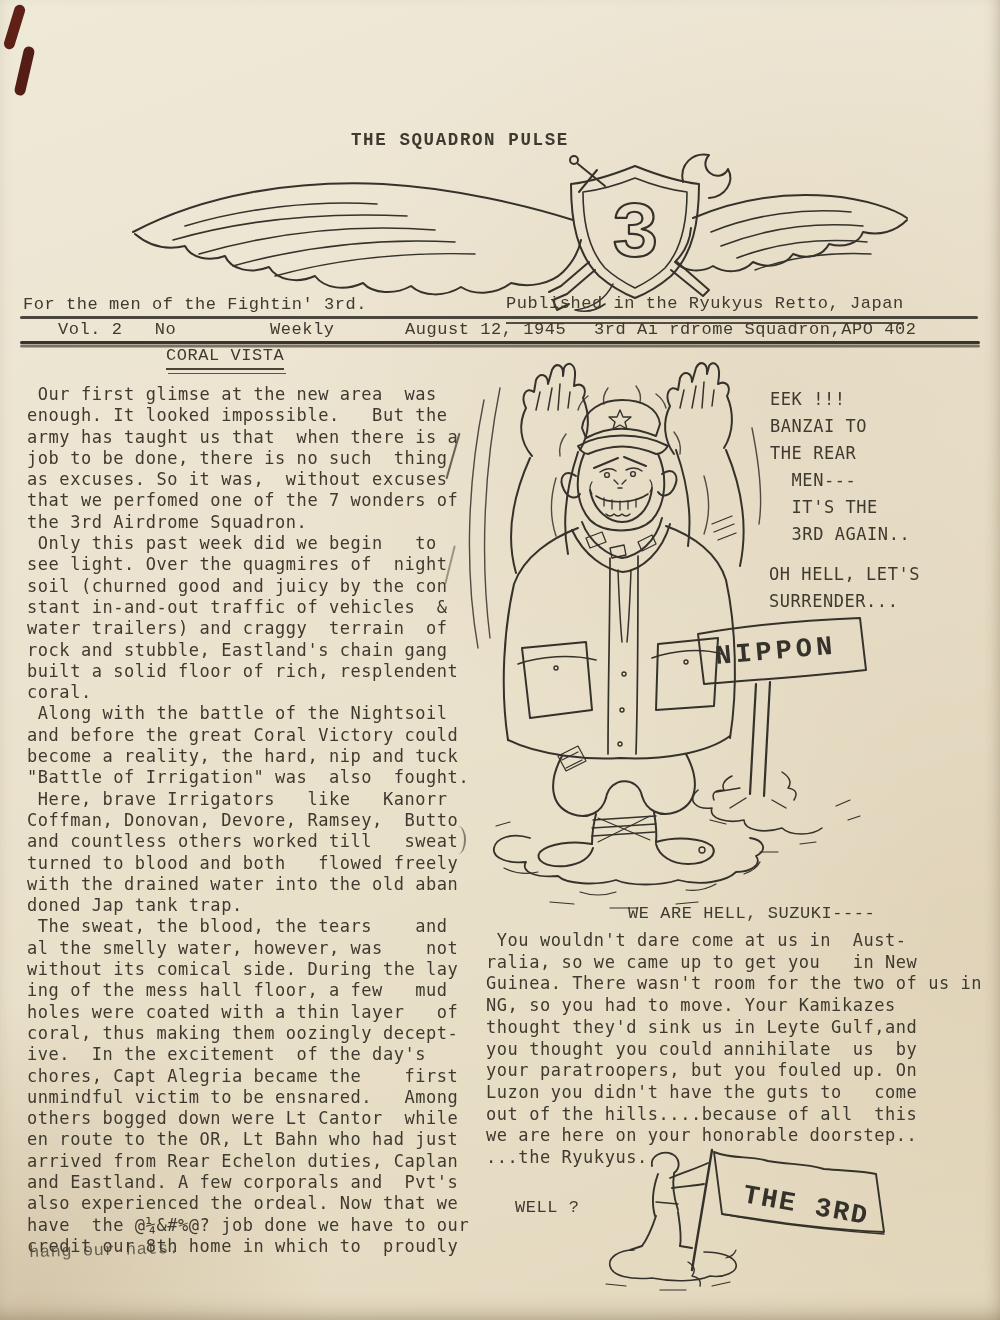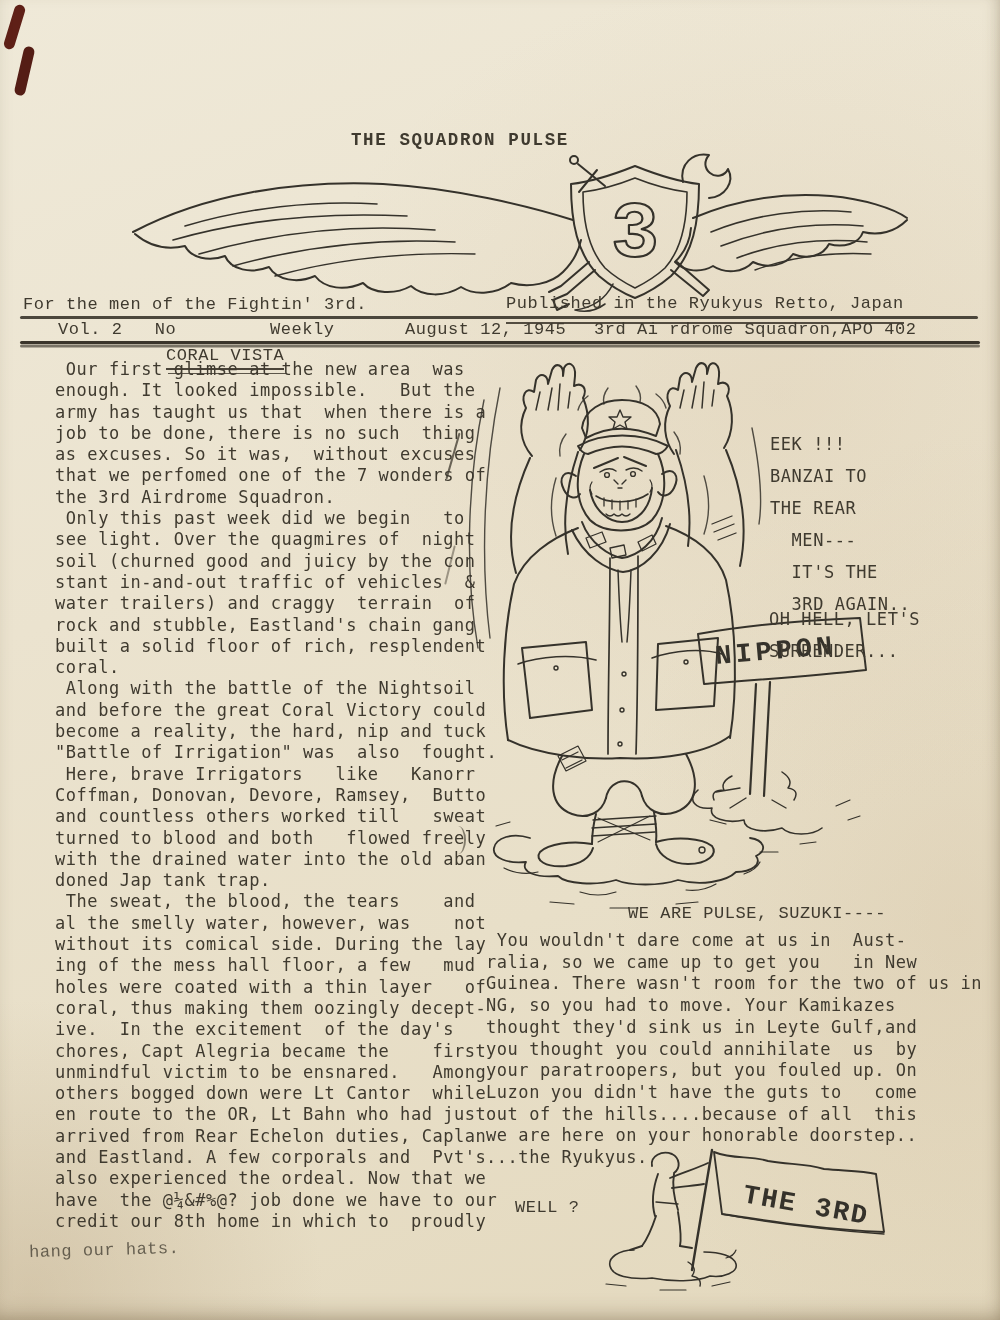--- a/index.html
+++ b/index.html
@@ -25,23 +25,23 @@
   .rule{background:#3a352b;border-radius:2px;}
   .rule1{left:20px;top:316px;width:958px;height:2.5px;opacity:.9;}
   .rule2{left:20px;top:341px;width:960px;height:3px;box-shadow:0 3.5px 0 rgba(58,53,43,.65);}
   .iss-vol{left:22px;top:319px;margin-left:36px;}
   .iss-week{left:270px;top:319px;}
   .iss-date{left:405px;top:319px;}
   .iss-unit{left:594px;top:319px;}
   .col-heading{left:166px;top:345px;font-size:17px;letter-spacing:.55px;
     border-bottom:2px solid rgba(56,50,40,.9);padding-bottom:2px;}
   .col-heading::after{content:'';position:absolute;left:2px;right:-2px;bottom:-6px;height:1.6px;background:rgba(56,50,40,.8);}
-  .left-col{left:27px;top:359px;margin-left:28px;}
+  .left-col{left:27px;top:384px;}
   .last-line{left:29px;top:1240px;transform:rotate(-1.6deg);opacity:.75;}
-  .speech{line-height:32px;margin-top:42px;}
+  .speech{line-height:27px;}
   .speech1{left:770px;top:386px;}
   .speech2{left:769px;top:561px;}
   .suzuki{left:628px;top:903px;}
   .right-para{left:486px;top:930px;line-height:21.7px;}
   .well{left:515px;top:1197px;}
   .corner-mark{position:absolute;border-radius:6px;}
   .mark1{left:9px;top:4px;width:11px;height:46px;background:#56150d;transform:rotate(17deg);opacity:.95;}
   .mark2{left:19px;top:46px;width:11px;height:50px;background:#4b120b;transform:rotate(13deg);opacity:.95;}
   .stray{position:absolute;background:rgba(62,56,45,.75);width:2px;border-radius:2px;}
   .stray1{left:452px;top:432px;height:48px;transform:rotate(16deg);}
@@ -253,21 +253,21 @@
 
   <pre class="abs type speech speech1">EEK !!!
 BANZAI TO
 THE REAR
   MEN---
   IT'S THE
   3RD AGAIN..</pre>
   <pre class="abs type speech speech2">OH HELL, LET'S
 SURRENDER...</pre>
 
-  <div class="abs type suzuki">WE ARE PULSE, SUZUKI----</div>
+  <div class="abs type suzuki">WE ARE HELL, SUZUKI----</div>
   <pre class="abs type right-para"> You wouldn't dare come at us in  Aust-
 ralia, so we came up to get you   in New
 Guinea. There wasn't room for the two of us in
 NG, so you had to move. Your Kamikazes
 thought they'd sink us in Leyte Gulf,and
 you thought you could annihilate  us  by
 your paratroopers, but you fouled up. On
 Luzon you didn't have the guts to   come
 out of the hills....because of all  this
 we are here on your honorable doorstep..

